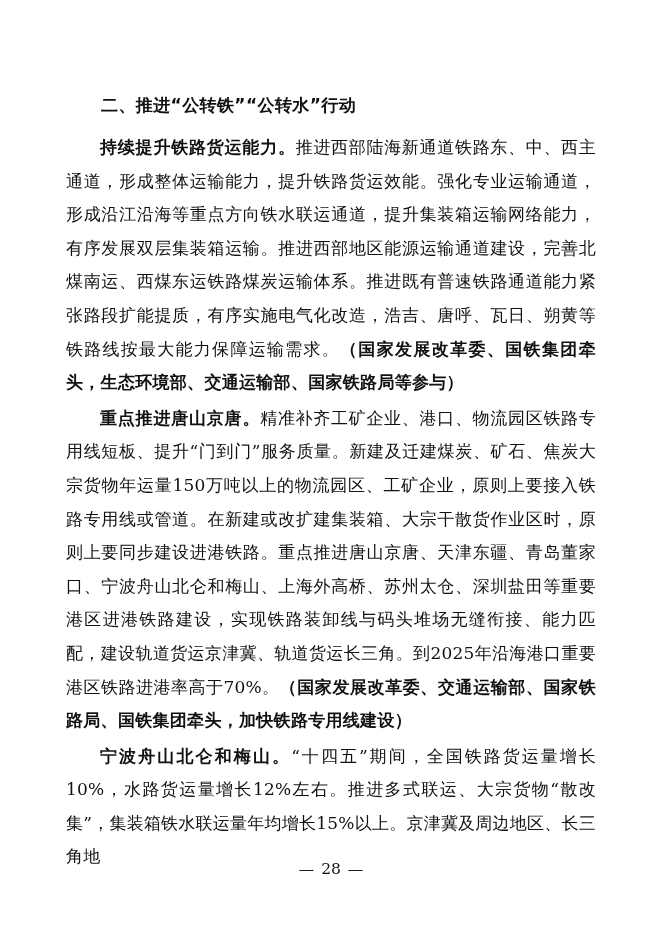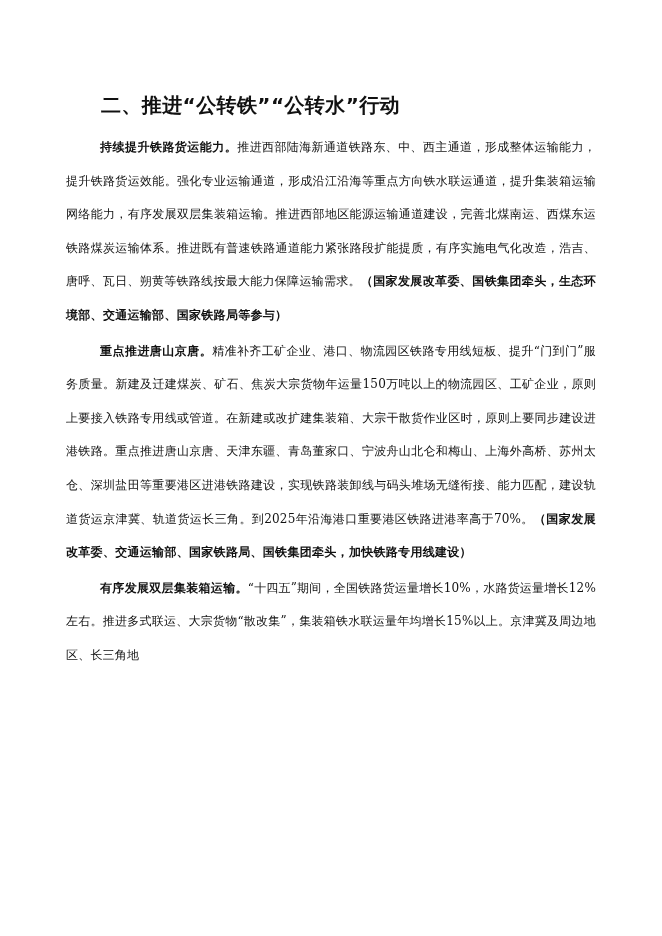--- a/index.html
+++ b/index.html
@@ -24,29 +24,29 @@
     box-sizing: border-box;
     padding: 88px 66px 0 66px;
   }
   .doc-body {
     width: 530px;
     margin: 0 auto;
   }
   .section-heading {
     font-family: "DejaVu Sans", "Liberation Sans", sans-serif;
     font-weight: bold;
-    font-size: 20px;
+    font-size: 17px;
     line-height: 34px;
     text-indent: 35px;
     margin: 0 0 9px 0;
     letter-spacing: 0.4px;
   }
   p.para {
     margin: 0 0 2px 0;
-    font-size: 12px;
+    font-size: 17px;
     line-height: 33.6px;
     text-align: justify;
     text-justify: inter-ideograph;
     text-indent: 34px;
     letter-spacing: 0.2px;
   }
   .lead {
     font-family: "DejaVu Sans", "Liberation Sans", sans-serif;
     font-weight: bold;
     letter-spacing: 0.3px;
@@ -79,17 +79,20 @@
 
 <div class="page">
   <div class="doc-body">
 
     <div class="section-heading">二、推进“公转铁”“公转水”行动</div>
 
     <p class="para"><span class="lead">持续提升铁路货运能力。</span><span>推进西部陆海新通道铁路东、中、西主通道，形成整体运输能力，提升铁路货运效能。强化专业运输通道，形成沿江沿海等重点方向铁水联运通道，提升集装箱运输网络能力，有序发展双层集装箱运输。推进西部地区能源运输通道建设，完善北煤南运、西煤东运铁路煤炭运输体系。推进既有普速铁路通道能力紧张路段扩能提质，有序实施电气化改造，浩吉、唐呼、瓦日、朔黄等铁路线按最大能力保障运输需求。</span><span class="resp">（国家发展改革委、国铁集团牵头，生态环境部、交通运输部、国家铁路局等参与）</span></p>
 
     <p class="para"><span class="lead">重点推进唐山京唐。</span><span>精准补齐工矿企业、港口、物流园区铁路专用线短板、提升“门到门”服务质量。新建及迁建煤炭、矿石、焦炭大宗货物年运量150万吨以上的物流园区、工矿企业，原则上要接入铁路专用线或管道。在新建或改扩建集装箱、大宗干散货作业区时，原则上要同步建设进港铁路。重点推进唐山京唐、天津东疆、青岛董家口、宁波舟山北仑和梅山、上海外高桥、苏州太仓、深圳盐田等重要港区进港铁路建设，实现铁路装卸线与码头堆场无缝衔接、能力匹配，建设轨道货运京津冀、轨道货运长三角。到2025年沿海港口重要港区铁路进港率高于70%。</span><span class="resp">（国家发展改革委、交通运输部、国家铁路局、国铁集团牵头，加快铁路专用线建设）</span></p>
 
-    <p class="para"><span class="lead">有序发展双层集装箱运输。</span><span>“十四五”期间，全国铁路货运量增长10%，水路货运量增长12%左右。推进多式联运、大宗货物“散改集”，集装箱铁水联运量年均增长15%以上。京津冀及周边地区、长三角地</span></p>
+    <p class="para"><span class="lead">宁波舟山北仑和梅山。</span><span>“十四五”期间，全国铁路货运量增长10%，水路货运量增长12%左右。推进多式联运、大宗货物“散改集”，集装箱铁水联运量年均增长15%以上。京津冀及周边地区、长三角地</span></p>
 
   </div>
 
+  <div class="page-footer">
+    <span class="dash">—</span><span class="num">28</span><span class="dash">—</span>
+  </div>
 </div>
 
 </body></html>

